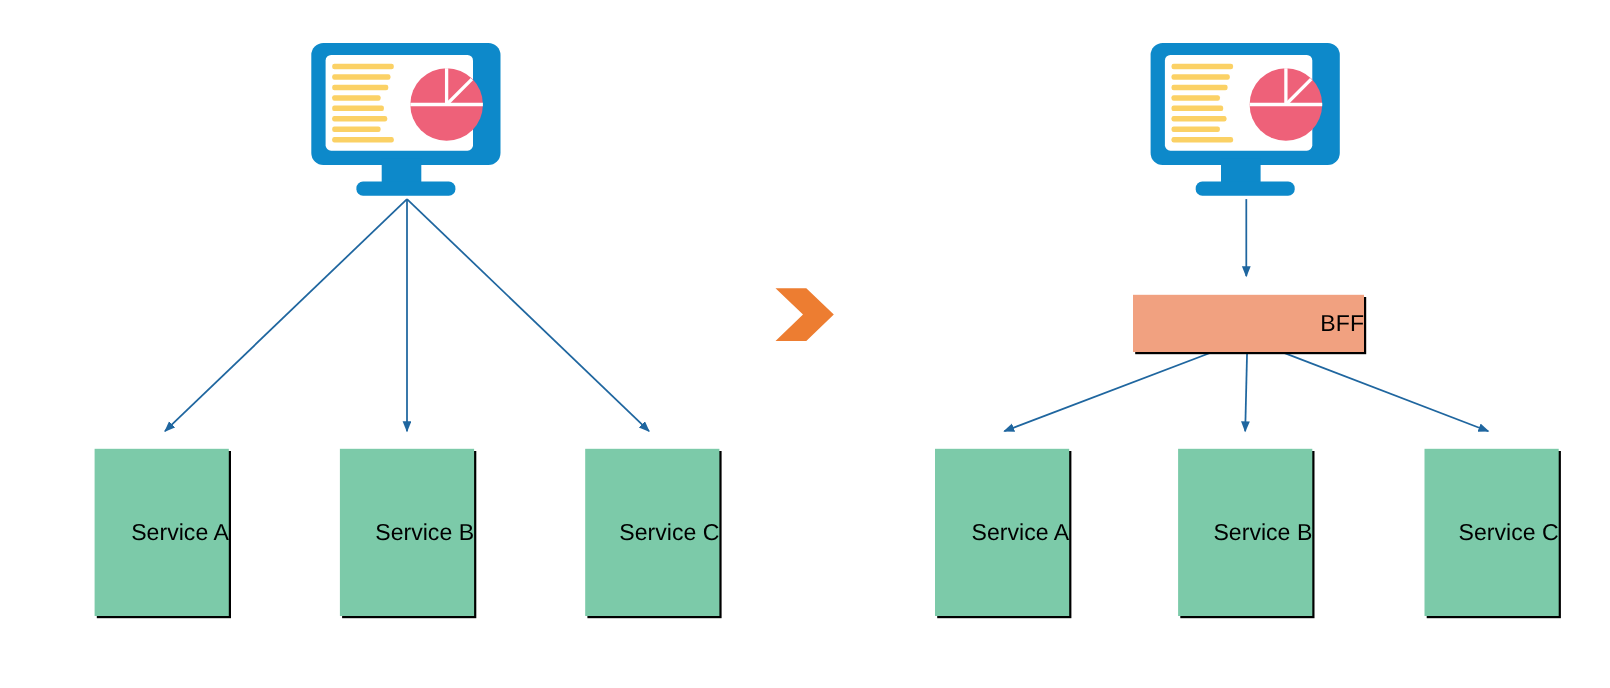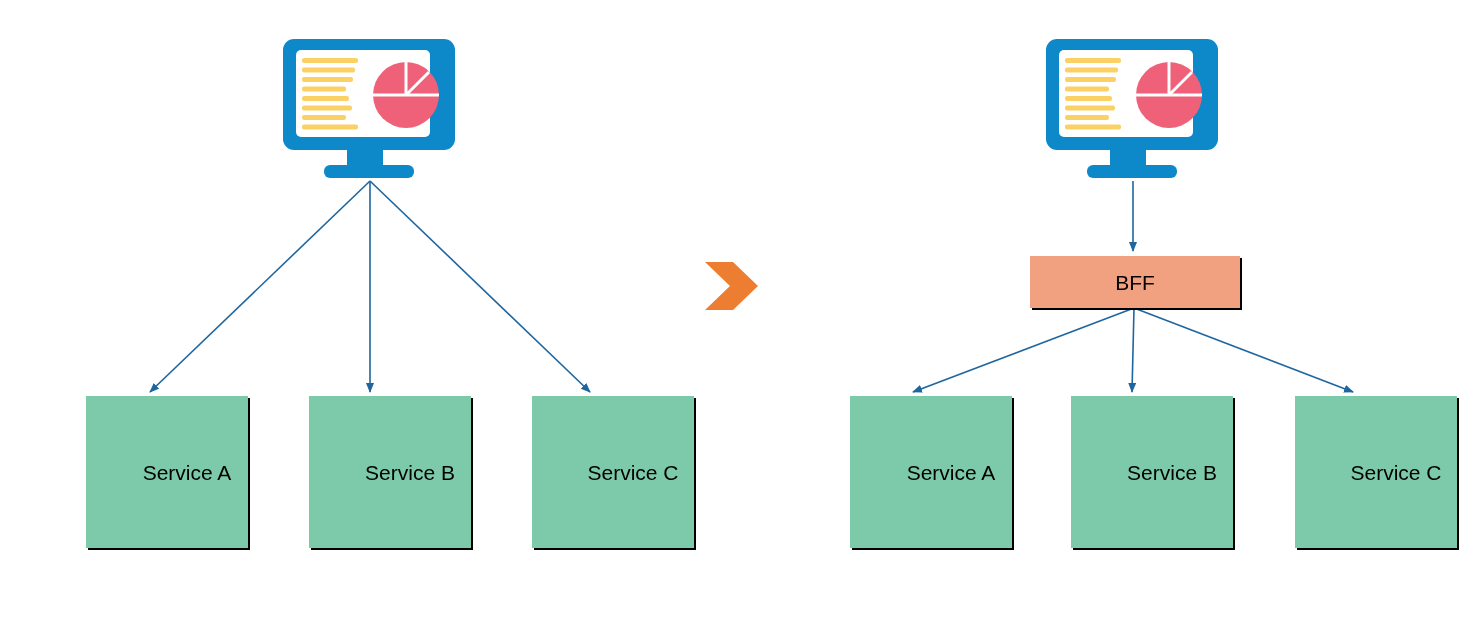--- a/index.html
+++ b/index.html
@@ -23,32 +23,32 @@
   }
   .connectors{
     position:absolute;
     left:0;top:0;
     width:1464px;height:625px;
   }
   .node{
     position:absolute;
     display:flex;
     align-items:center;
-    justify-content:center;
+    justify-content:flex-end;
     color:var(--text-black);
     font-size:21px;
     line-height:1;
     box-shadow:2px 2px 0 #000000;
+    margin-top:12px;
   }
   .service-box{
     top:396px;
     width:122px;
     height:152px;
     background:var(--service-green);
-    padding-left:40px;
   }
   .bff-box{
     left:1030px;
     top:256px;
     width:210px;
     height:52px;
     background:var(--bff-salmon);
   }
   .fill-monitor{fill:var(--monitor-blue);}
   .fill-bar{fill:var(--chart-yellow);}

